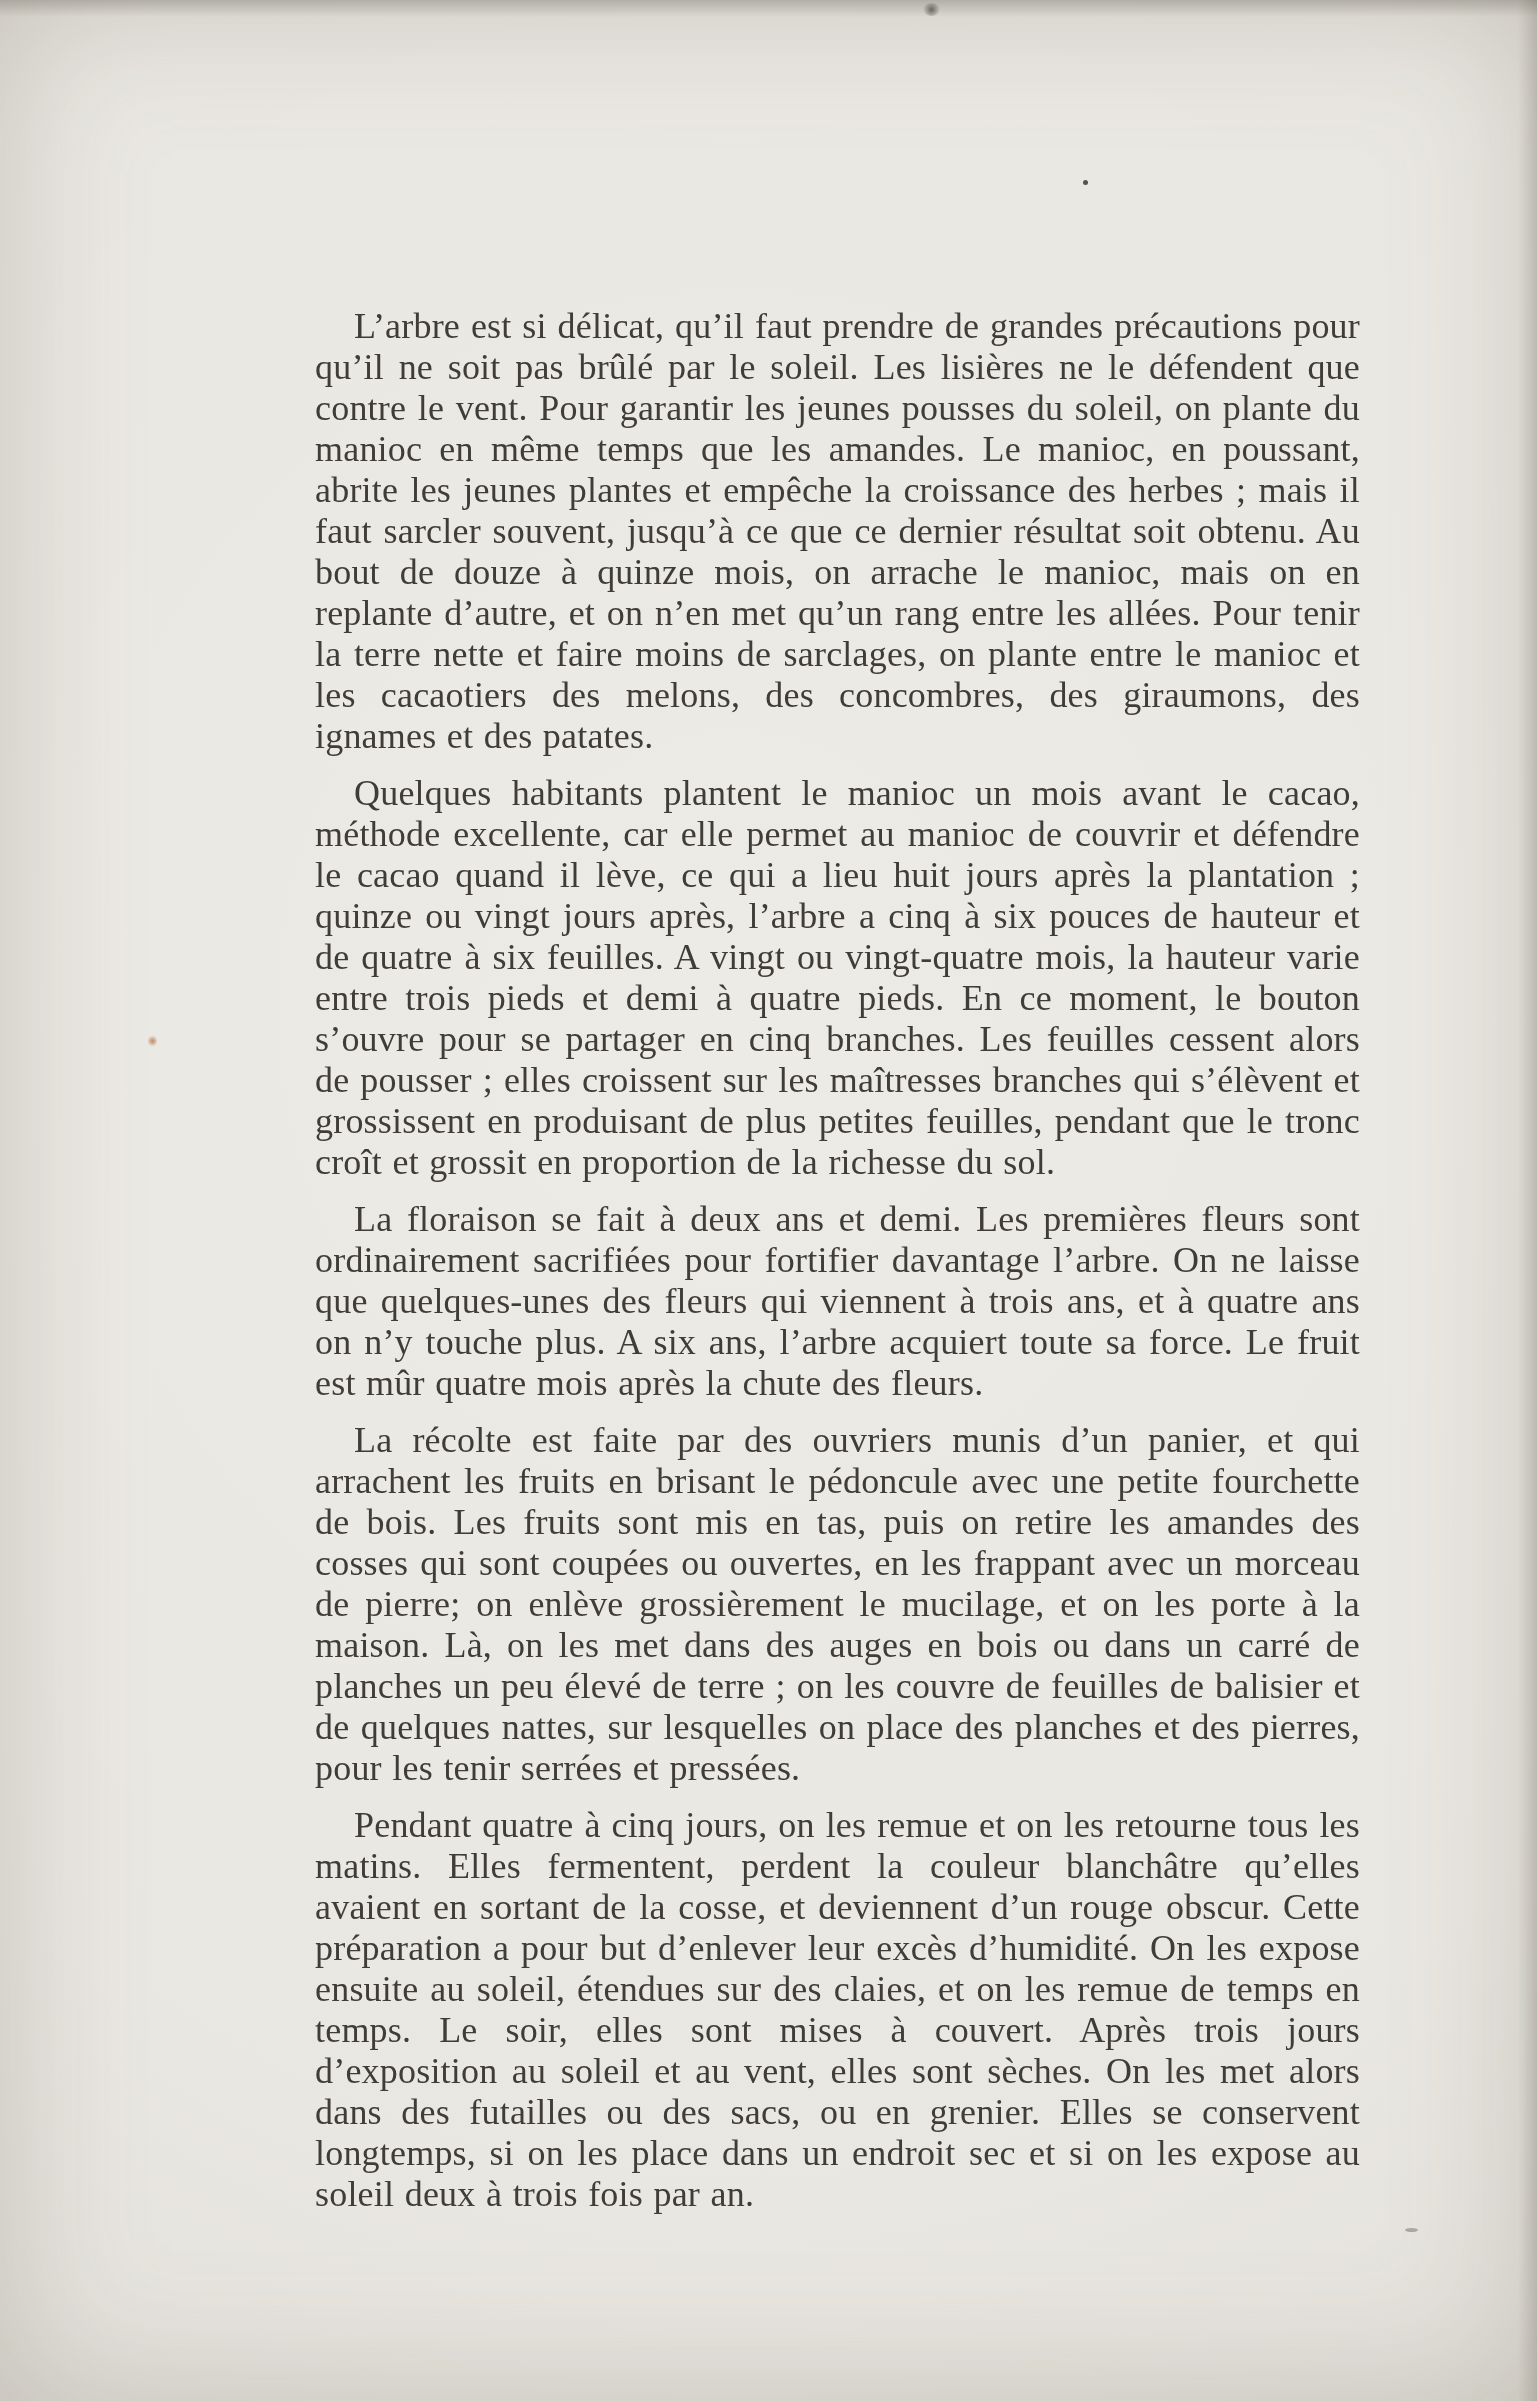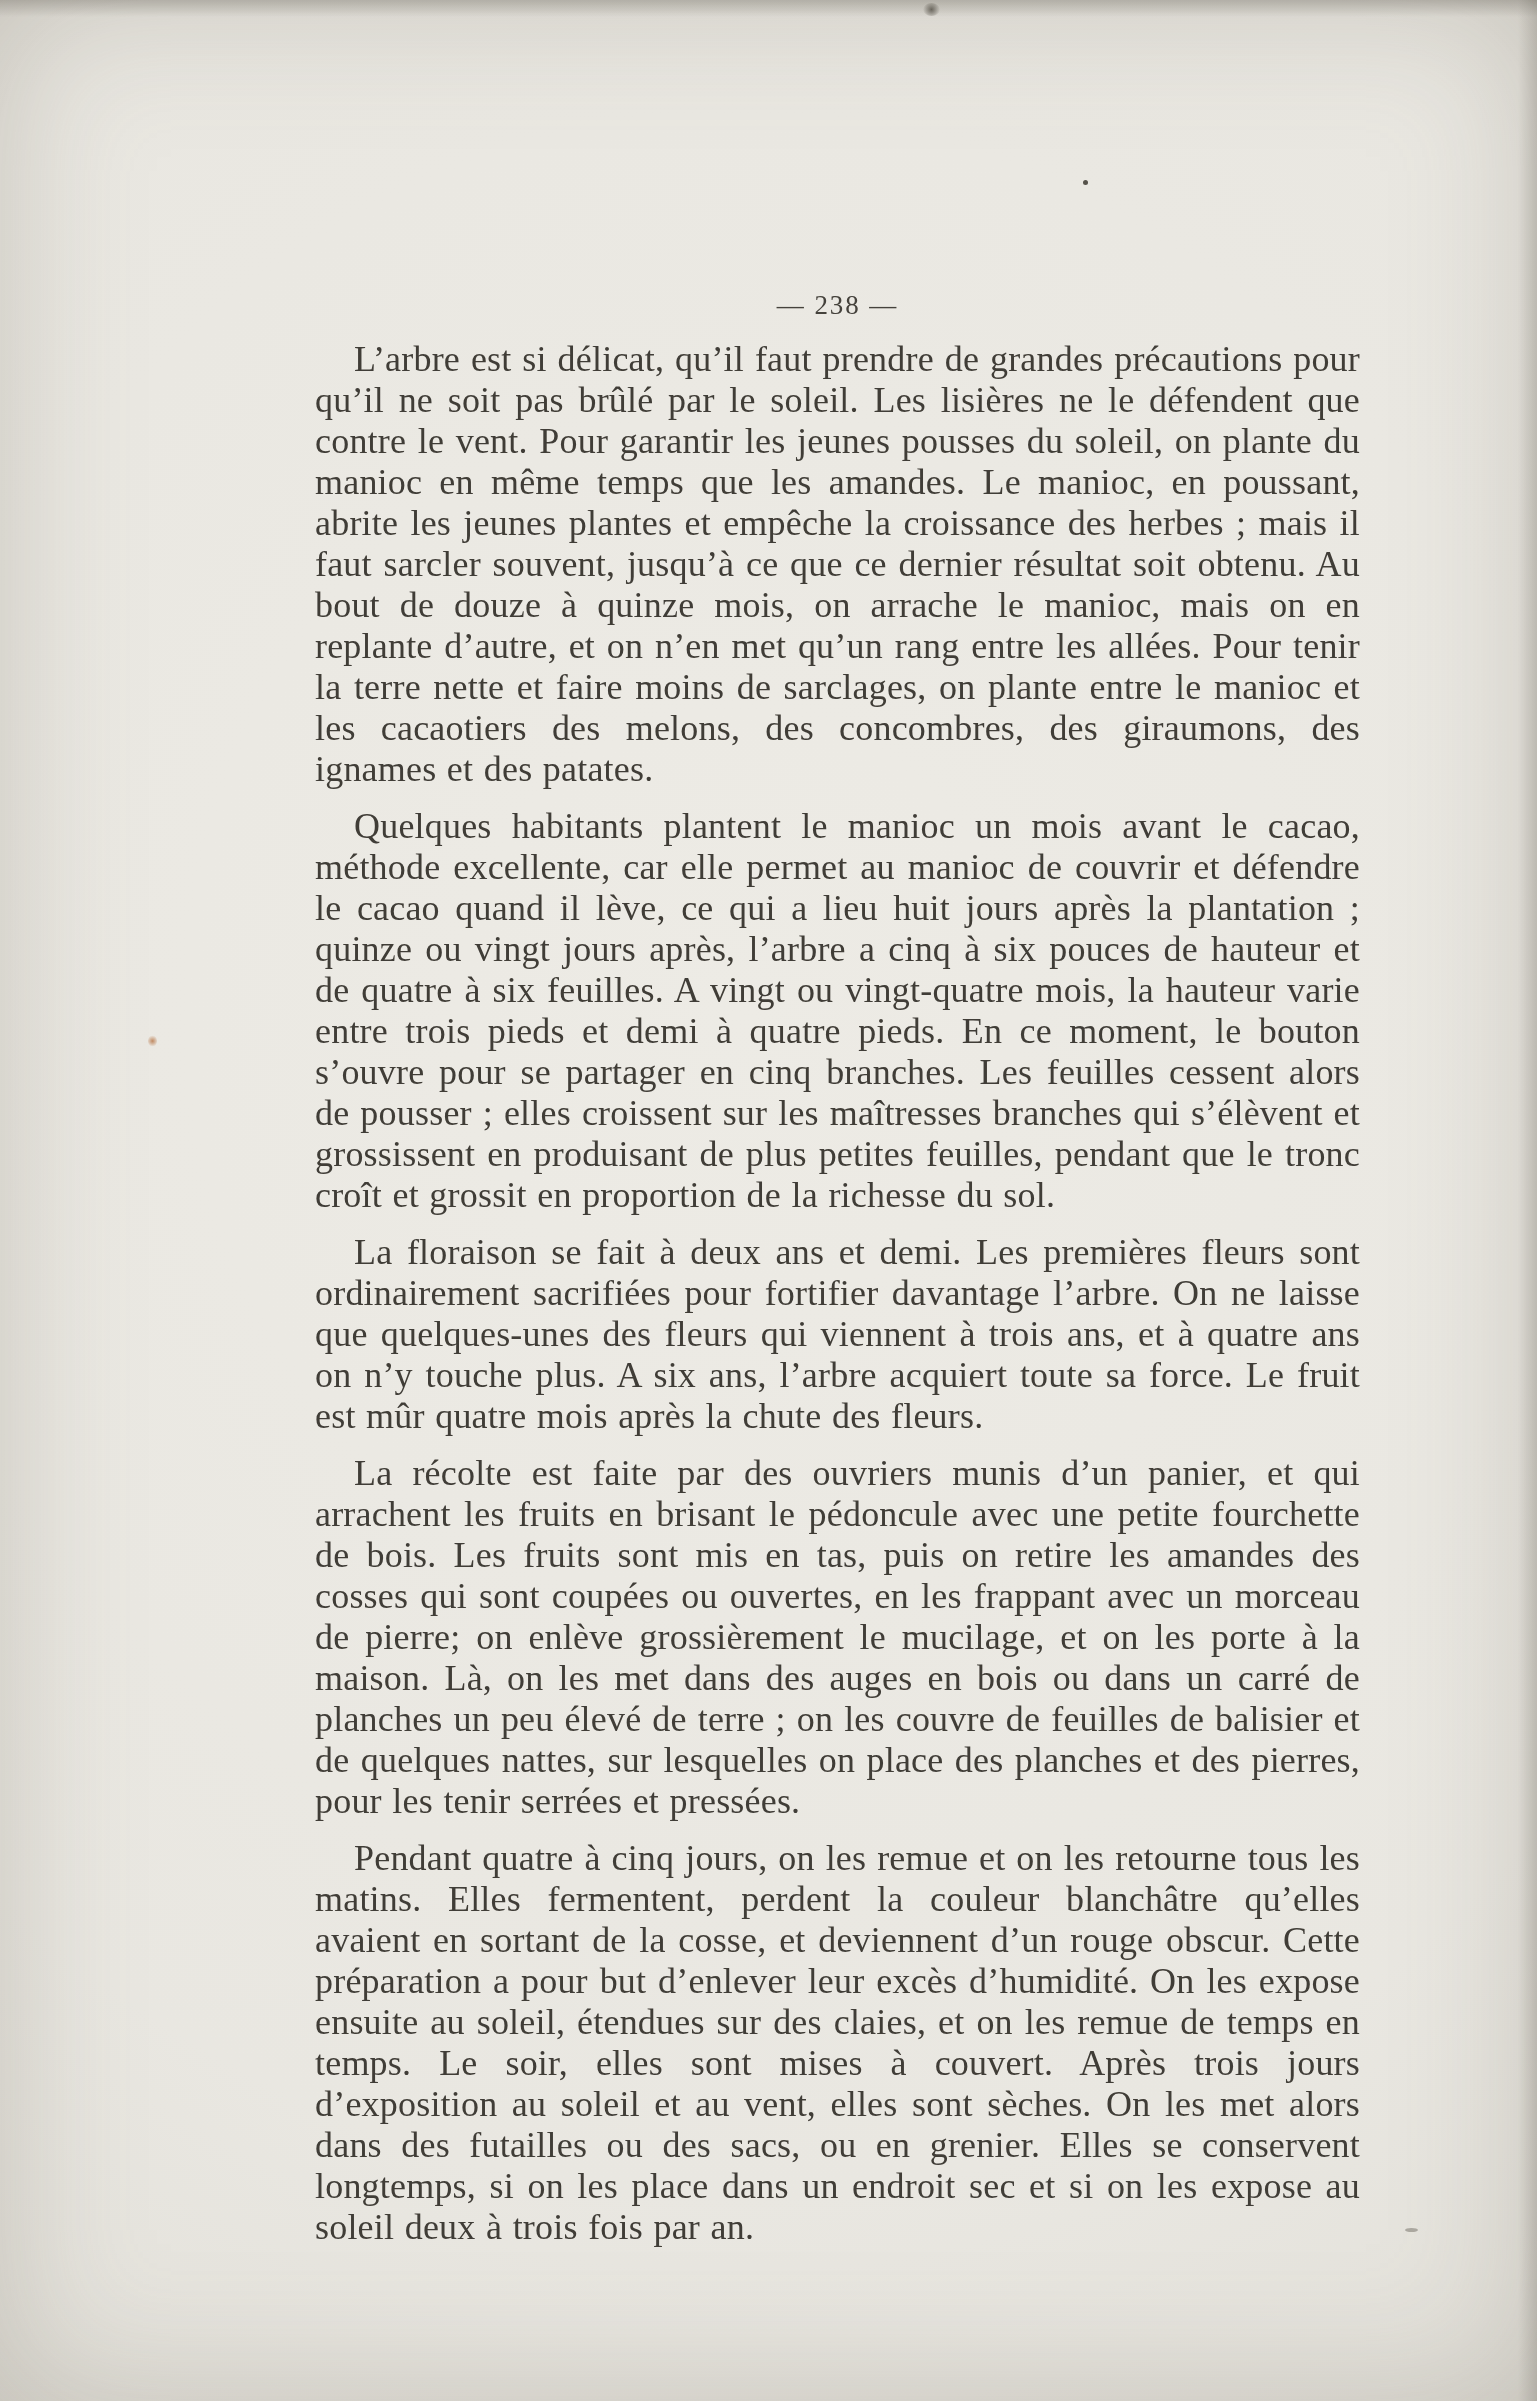--- a/index.html
+++ b/index.html
@@ -93,21 +93,20 @@
   <div class="edge-shadow-top"></div>
   <div class="edge-shadow-right"></div>
 
   <div class="speck speck-1"></div>
   <div class="speck speck-2"></div>
   <div class="speck speck-3"></div>
   <div class="speck speck-4"></div>
 
   <div class="content">
 
-    <div class="page-number">— 238 —</div>
 
     <div class="body-text">
       <p>L’arbre est si délicat, qu’il faut prendre de grandes précautions pour qu’il ne soit pas brûlé par le soleil. Les lisières ne le défendent que contre le vent. Pour garantir les jeunes pousses du soleil, on plante du manioc en même temps que les amandes. Le manioc, en poussant, abrite les jeunes plantes et empêche la croissance des herbes ; mais il faut sarcler souvent, jusqu’à ce que ce dernier résultat soit obtenu. Au bout de douze à quinze mois, on arrache le manioc, mais on en replante d’autre, et on n’en met qu’un rang entre les allées. Pour tenir la terre nette et faire moins de sarclages, on plante entre le manioc et les cacaotiers des melons, des concombres, des giraumons, des ignames et des patates.</p>
       <p>Quelques habitants plantent le manioc un mois avant le cacao, méthode excellente, car elle permet au manioc de couvrir et défendre le cacao quand il lève, ce qui a lieu huit jours après la plantation ; quinze ou vingt jours après, l’arbre a cinq à six pouces de hauteur et de quatre à six feuilles. A vingt ou vingt-quatre mois, la hauteur varie entre trois pieds et demi à quatre pieds. En ce moment, le bouton s’ouvre pour se partager en cinq branches. Les feuilles cessent alors de pousser ; elles croissent sur les maîtresses branches qui s’élèvent et grossissent en produisant de plus petites feuilles, pendant que le tronc croît et grossit en proportion de la richesse du sol.</p>
       <p>La floraison se fait à deux ans et demi. Les premières fleurs sont ordinairement sacrifiées pour fortifier davantage l’arbre. On ne laisse que quelques-unes des fleurs qui viennent à trois ans, et à quatre ans on n’y touche plus. A six ans, l’arbre acquiert toute sa force. Le fruit est mûr quatre mois après la chute des fleurs.</p>
       <p>La récolte est faite par des ouvriers munis d’un panier, et qui arrachent les fruits en brisant le pédoncule avec une petite fourchette de bois. Les fruits sont mis en tas, puis on retire les amandes des cosses qui sont coupées ou ouvertes, en les frappant avec un morceau de pierre; on enlève grossièrement le mucilage, et on les porte à la maison. Là, on les met dans des auges en bois ou dans un carré de planches un peu élevé de terre ; on les couvre de feuilles de balisier et de quelques nattes, sur lesquelles on place des planches et des pierres, pour les tenir serrées et pressées.</p>
       <p>Pendant quatre à cinq jours, on les remue et on les retourne tous les matins. Elles fermentent, perdent la couleur blanchâtre qu’elles avaient en sortant de la cosse, et deviennent d’un rouge obscur. Cette préparation a pour but d’enlever leur excès d’humidité. On les expose ensuite au soleil, étendues sur des claies, et on les remue de temps en temps. Le soir, elles sont mises à couvert. Après trois jours d’exposition au soleil et au vent, elles sont sèches. On les met alors dans des futailles ou des sacs, ou en grenier. Elles se conservent longtemps, si on les place dans un endroit sec et si on les expose au soleil deux à trois fois par an.</p>
     </div>
 
   </div>

